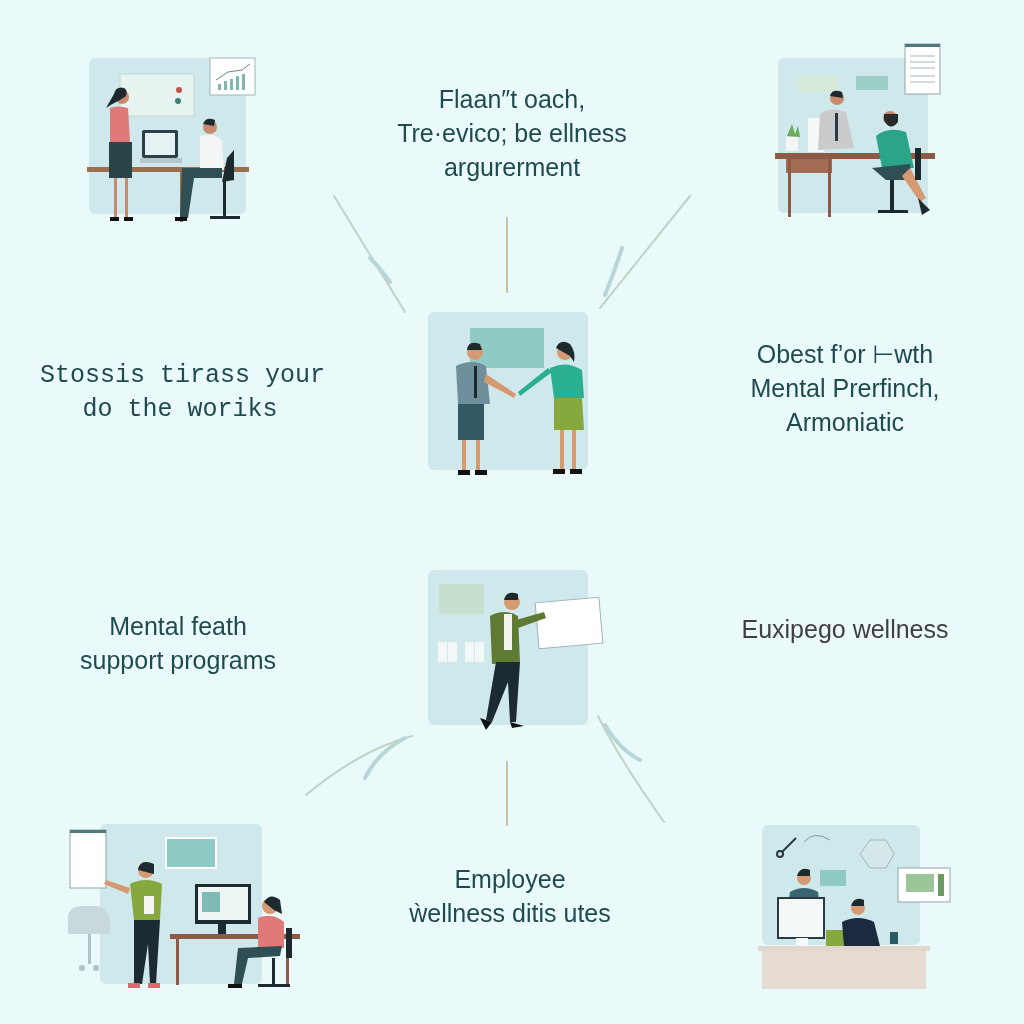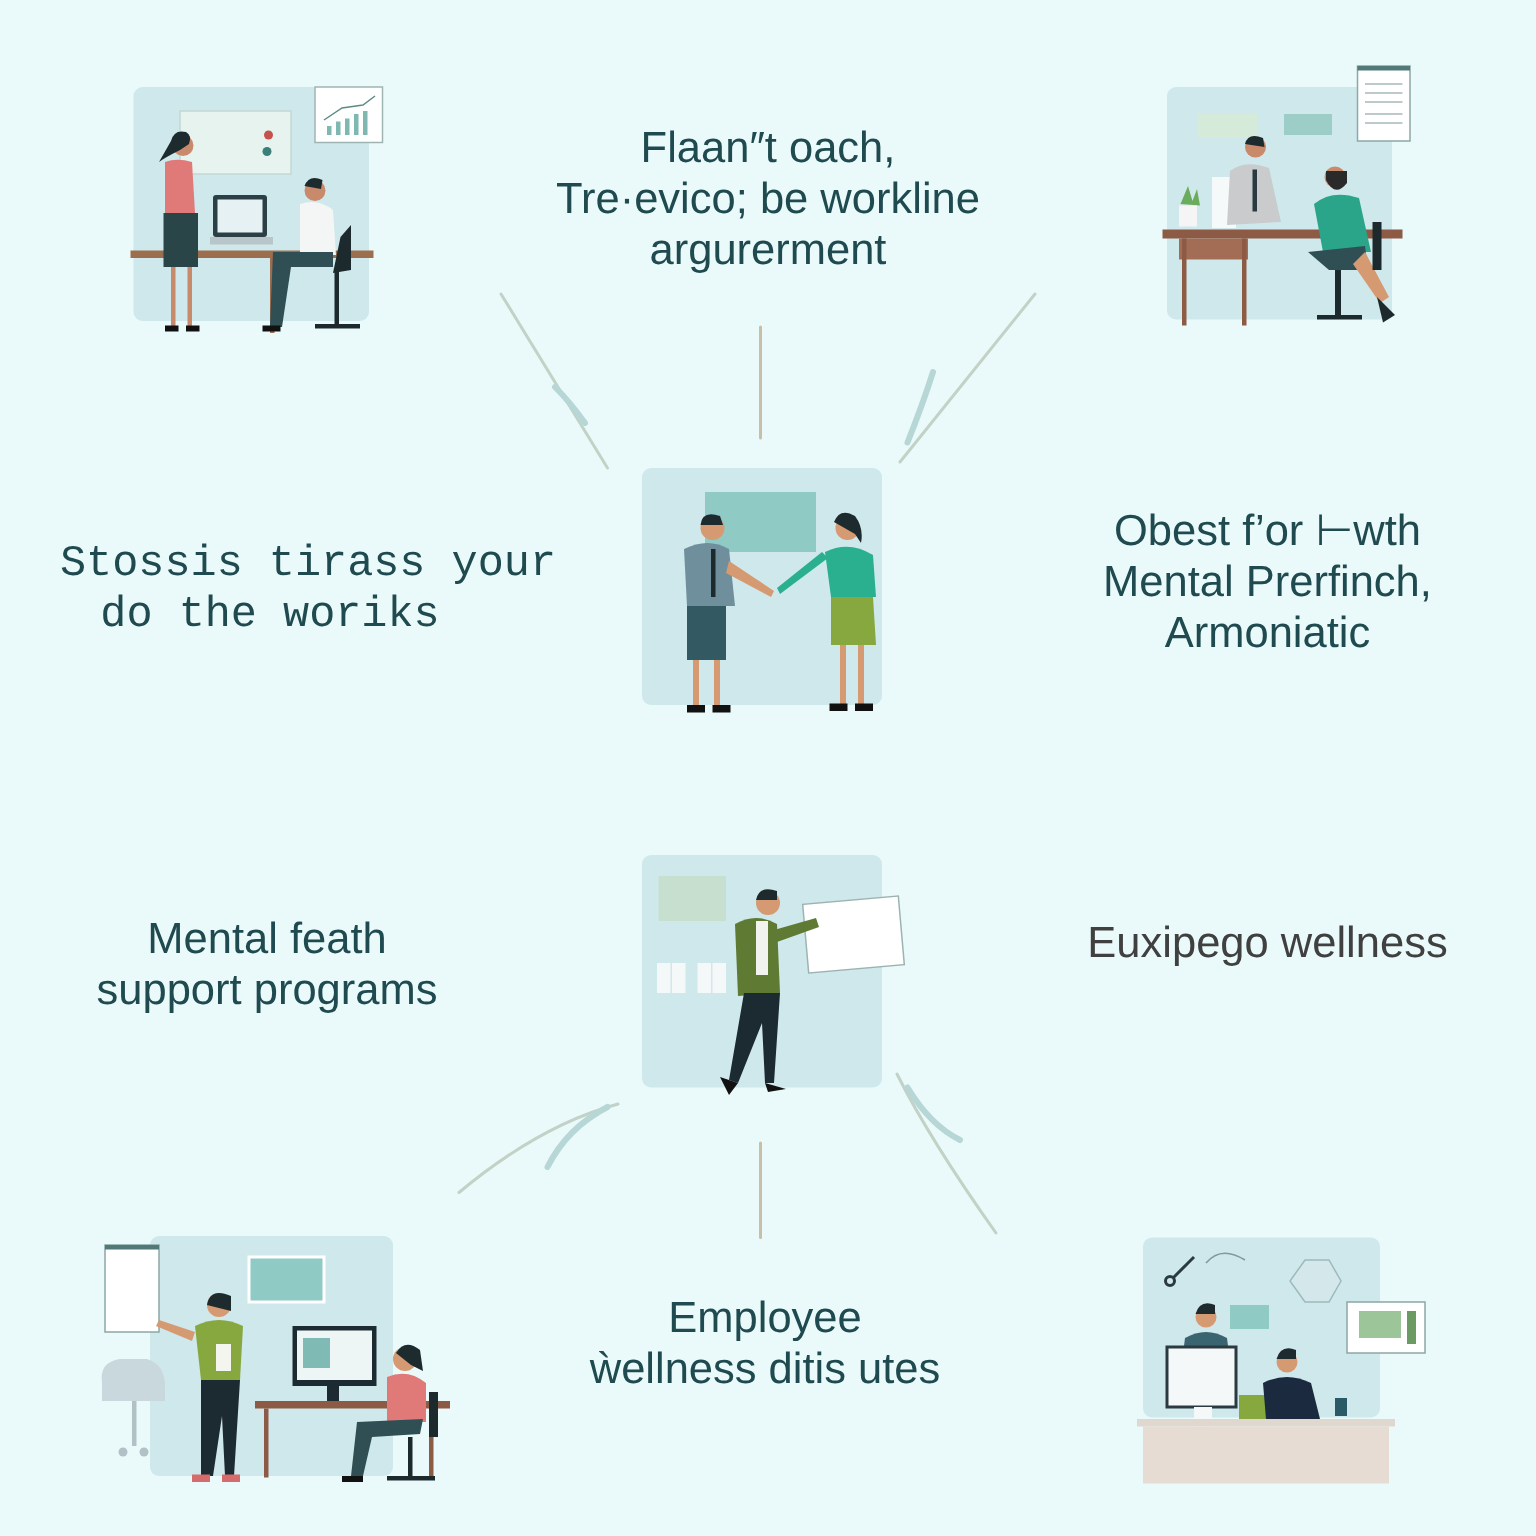--- a/index.html
+++ b/index.html
@@ -5,21 +5,21 @@
   * { box-sizing: border-box; margin: 0; padding: 0; }
   html, body { width: 1024px; height: 1024px; overflow: hidden; }
   body {
     background: #eafafa;
     font-family: "Liberation Sans", "DejaVu Sans", sans-serif;
     position: relative;
   }
   .label {
     position: absolute;
     text-align: center;
-    font-size: 29px;
+    font-size: 25px;
     line-height: 34px;
     color: #1f4a4f;
     white-space: nowrap;
   }
   .label span { display: block; }
   .label.light { color: #404040; }
   .panel {
     position: absolute;
     background: #cfe8ec;
     border-radius: 6px;
@@ -46,21 +46,21 @@
     <path d="M306 795 Q360 750 412 736"></path>
     <path d="M365 778 Q378 752 405 738" stroke="#b7d6d6" stroke-width="4"></path>
 
     <path d="M598 716 Q620 760 664 822"></path>
     <path d="M605 725 Q620 750 640 760" stroke="#b7d6d6" stroke-width="4"></path>
   </g>
 </svg>
 
 <div class="label" style="left:362px; top:82px; width:300px;">
   <span>Flaan″t oach,</span>
-  <span>Tre·evico; be workline</span>
+  <span>Tre·evico; be ellness</span>
   <span>argurerment</span>
 </div>
 
 <div class="label" style="left:40px; top:359px; width:280px;font-family:Liberation Mono, monospace;">
   <span>Stossis tirass your</span>
   <span>do the woriks</span>
 </div>
 
 <div class="label" style="left:720px; top:337px; width:250px;">
   <span>Obest f’or ⊢wth</span>

